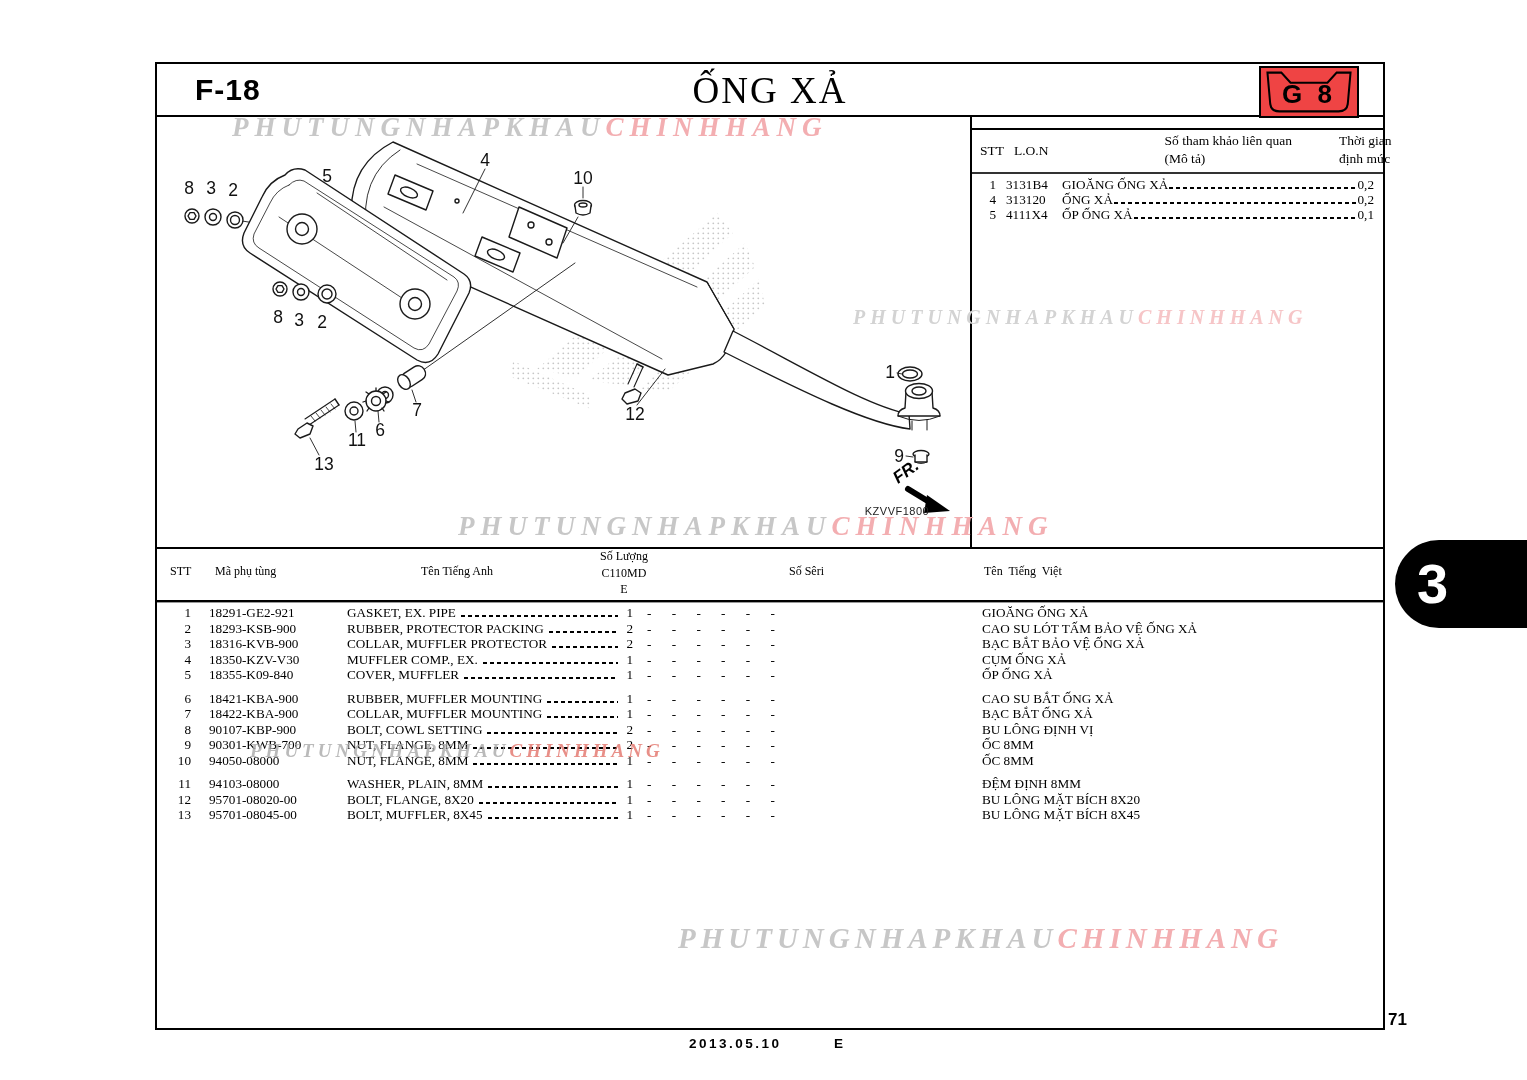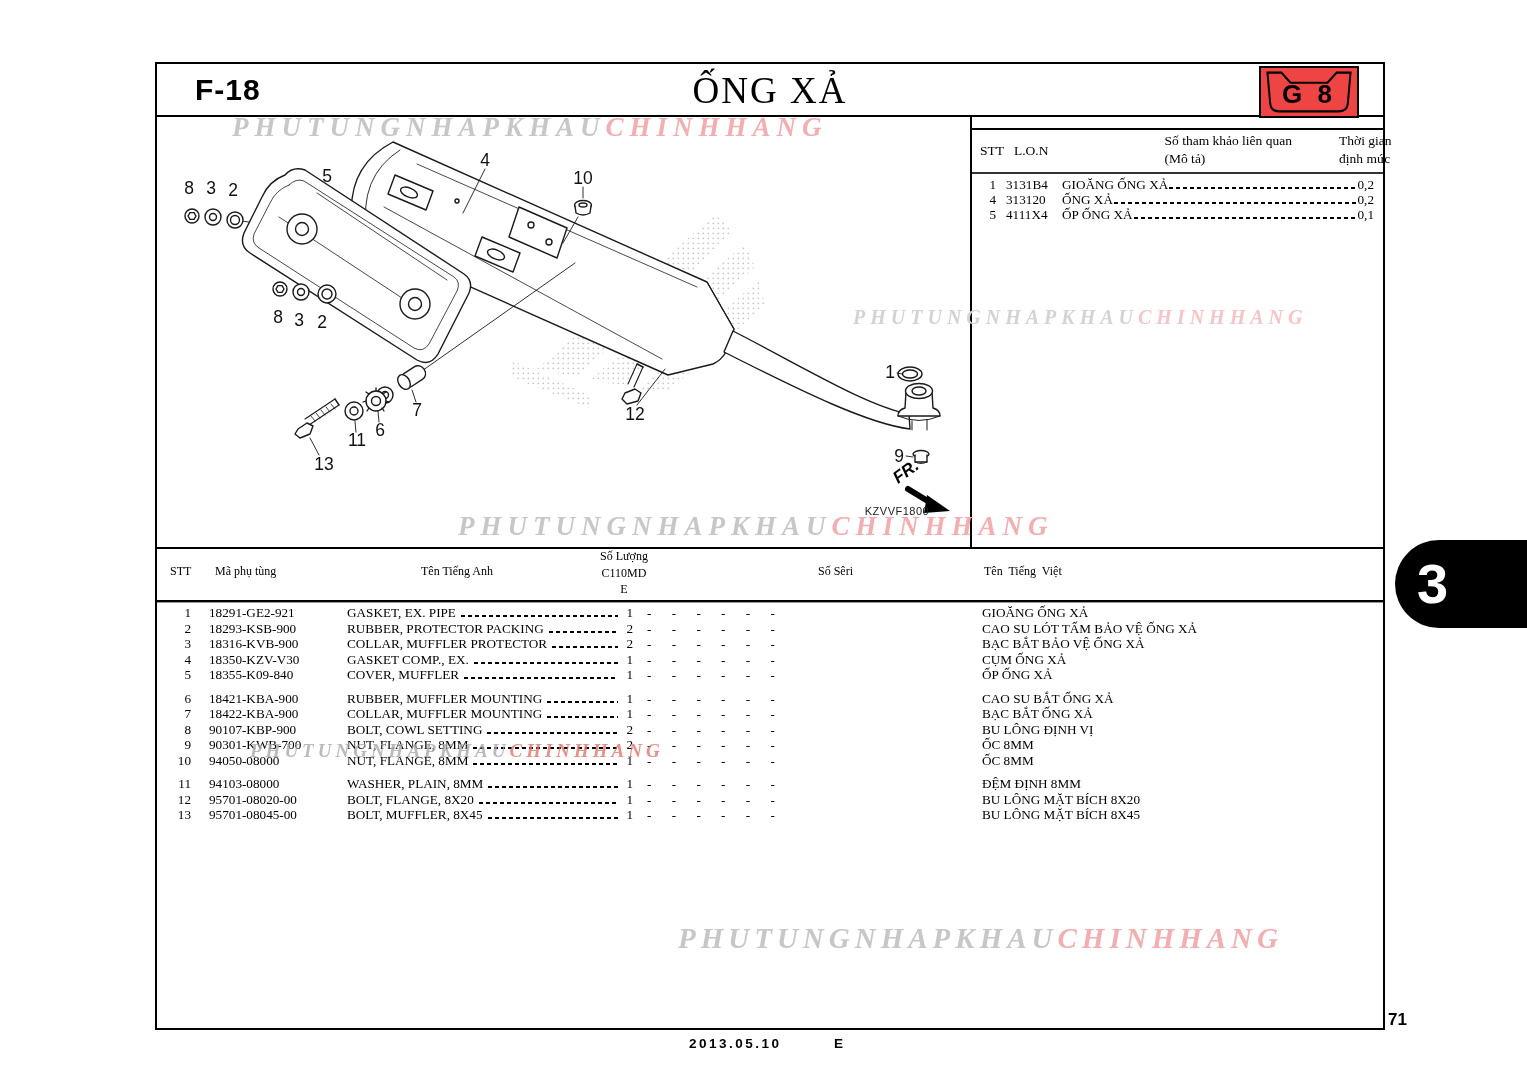--- a/index.html
+++ b/index.html
@@ -53,21 +53,21 @@
   .r-val { flex:none; }
 
   
   .pt-head { position:absolute; left:0; top:483px; width:100%; height:53px; }
   .pt-head span { position:absolute; font-size:12px; white-space:nowrap; }
   .ph-stt { left:13px;  top:17px; }
   .ph-pn  { left:58px;  top:17px; }
   .ph-en  { left:264px; top:17px; }
   .ph-qty { left:416px; top:1px; width:102px; text-align:center; line-height:16.5px; }
   .ph-qty span { position:static; display:block; }
-  .ph-ser { left:661px; top:17px; }
+  .ph-ser { left:632px; top:17px; }
   .ph-vi  { left:827px; top:17px; word-spacing:3px; }
   .pt-headline { position:absolute; left:0; top:536px; width:100%; height:3px;
                  background:#000; border-bottom:1px solid #999; }
 
   .pt-body { position:absolute; left:0; top:541px; width:100%; }
   .group { }
   .group + .group { margin-top:8px; }
   .prow { display:grid; grid-template-columns:34px 18px 128px 296px 142px 207px auto;
           height:15.5px; line-height:15.5px; font-size:13.2px; white-space:nowrap; }
   .c-stt { text-align:right; }
@@ -360,21 +360,21 @@
           <span class="c-ser">- - - - - -</span>
           <span></span>
           <span class="c-vi">BẠC BẮT BẢO VỆ ỐNG XẢ</span>
         </div>
 
         <div class="prow">
           <span class="c-stt">4</span>
           <span></span>
           <span class="c-pn">18350-KZV-V30</span>
           <span class="c-en">
-            <span class="en-name">GASKET COMP., EX.</span>
+            <span class="en-name">MUFFLER COMP., EX.</span>
             <span class="en-leader"></span>
             <span class="c-qty">1</span>
           </span>
           <span class="c-ser">- - - - - -</span>
           <span></span>
           <span class="c-vi">CỤM ỐNG XẢ</span>
         </div>
 
         <div class="prow">
           <span class="c-stt">5</span>

